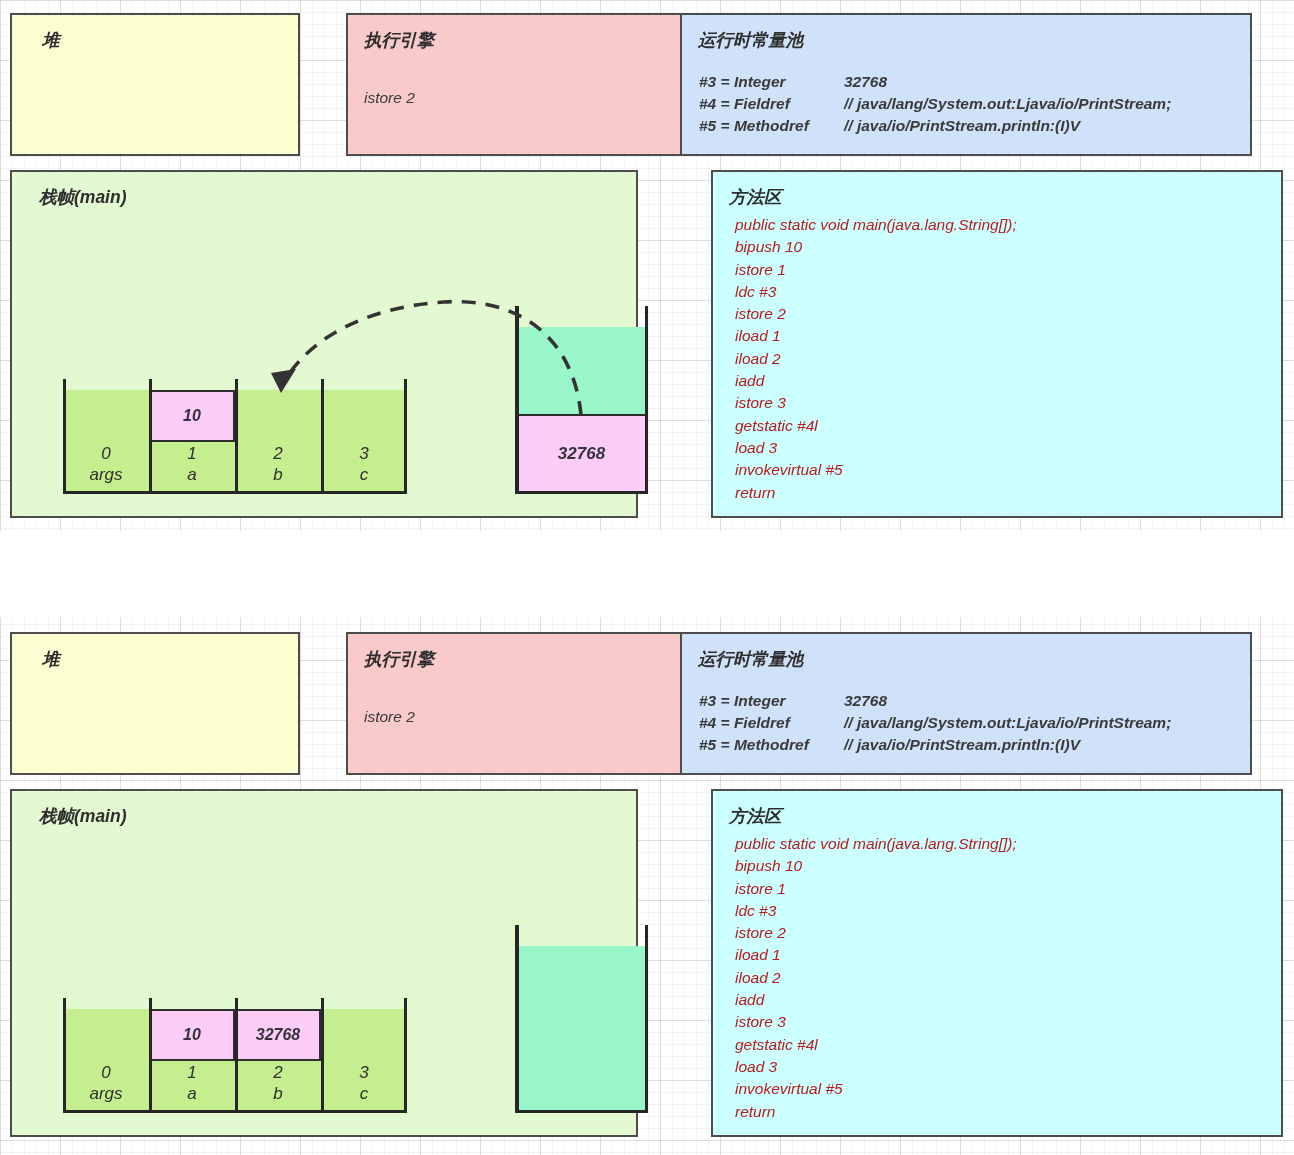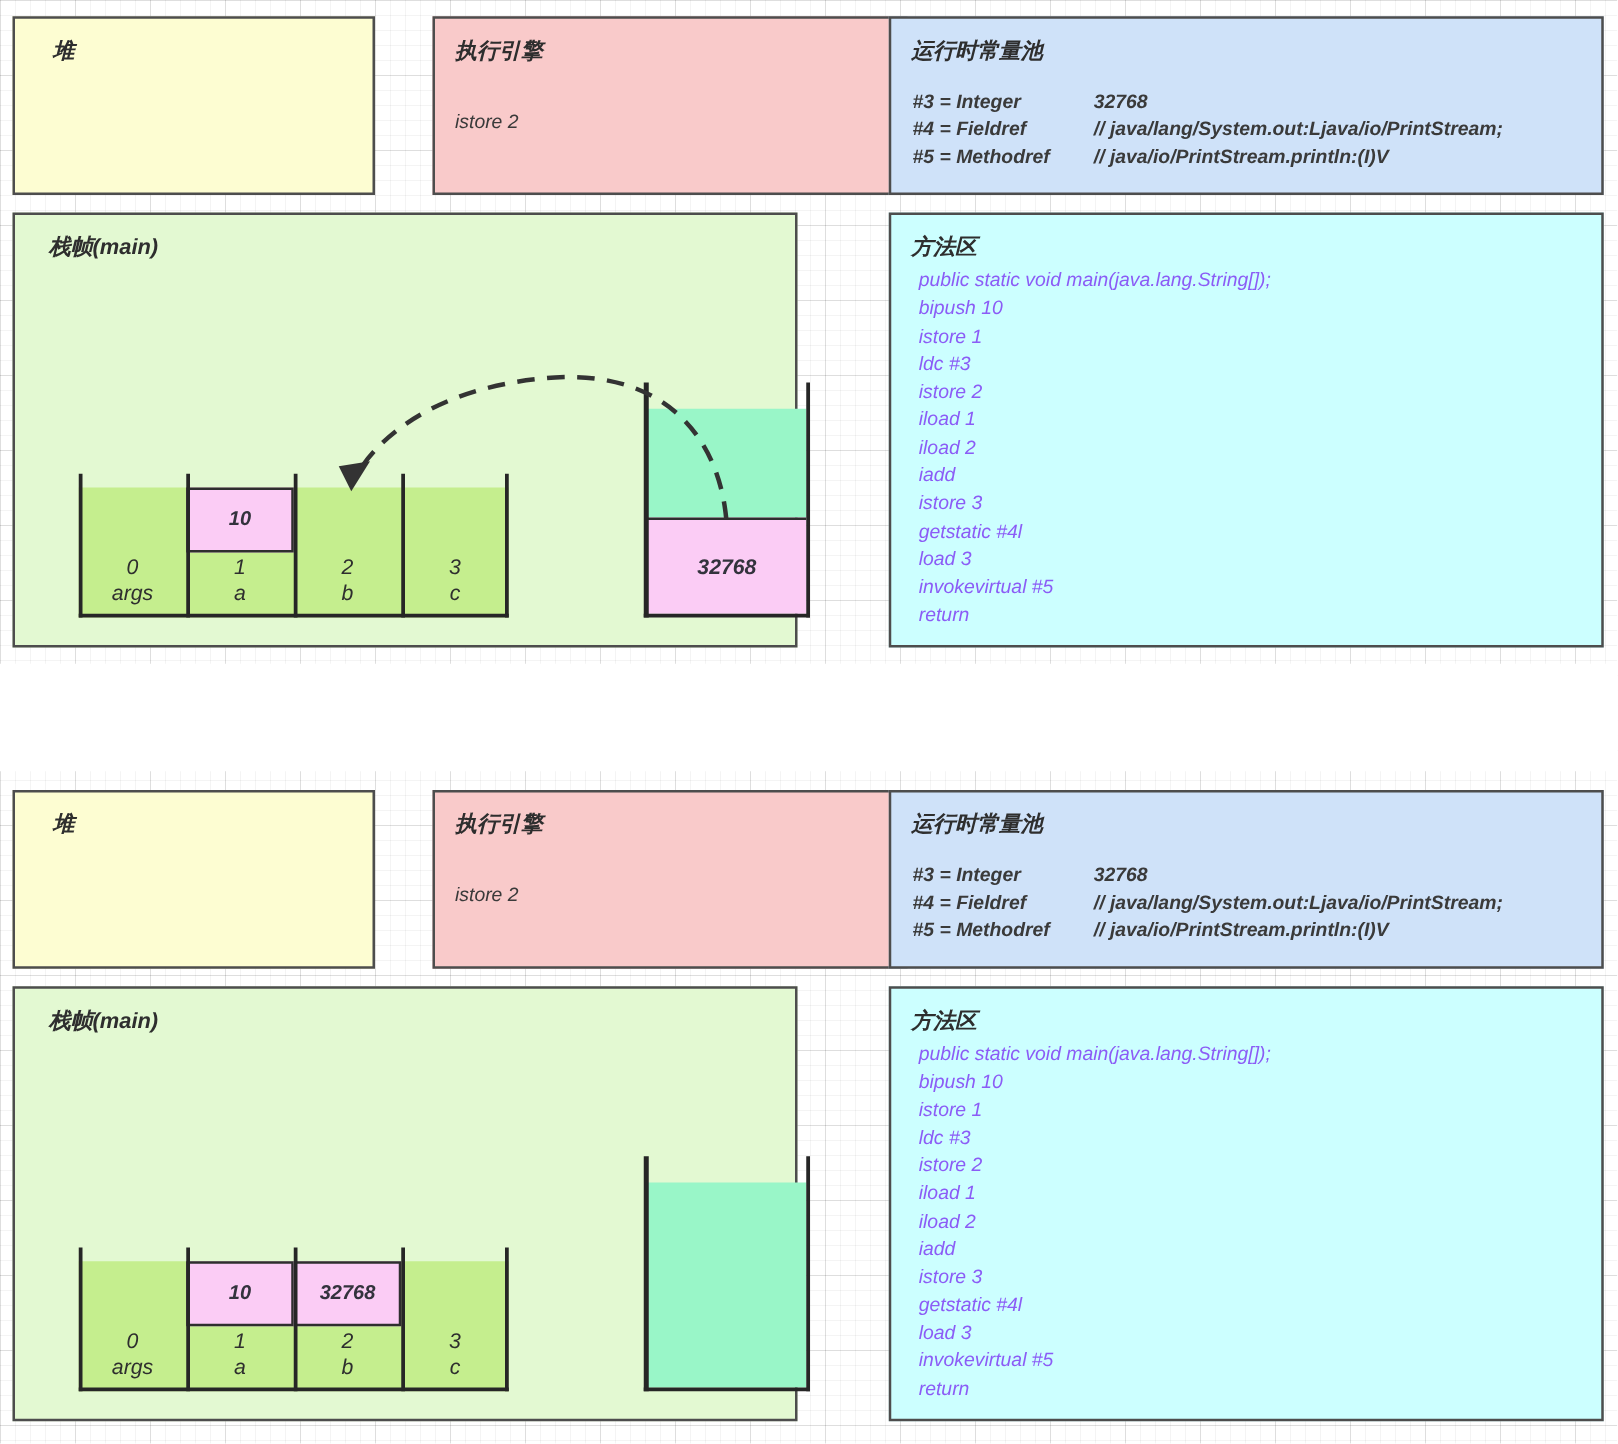--- a/index.html
+++ b/index.html
@@ -16,37 +16,37 @@
     background-size:60px 60px,60px 60px,12px 12px,12px 12px;}
   .white-band{position:absolute;left:0;top:531px;width:1294px;height:86px;background:#fff;}
 
   .group{position:absolute;left:0;width:1294px;height:540px;}
   .g1{top:0;}
   .g2{top:619px;}
 
   .box{position:absolute;box-sizing:border-box;border:2px solid #4d4d4d;}
   .heap{left:10px;top:13px;width:290px;height:143px;background:var(--heap,#fdfdd2);}
   .engine{left:318px;top:13px;width:380px;height:143px;background:var(--engine,#f9caca);margin-left:28px;}
-  .cpool{left:711px;top:13px;width:572px;height:143px;background:var(--cpool,#cfe2f9);}
+  .cpool{left:680px;top:13px;width:572px;height:143px;background:var(--cpool,#cfe2f9);}
   .frame{left:10px;top:170px;width:628px;height:348px;background:var(--frame,#e3f9d2);}
   .method{left:711px;top:170px;width:572px;height:348px;background:var(--method,#ccffff);}
 
   .box-title{position:absolute;top:13px;font-size:17.5px;font-weight:bold;font-style:italic;color:#2e2e2e;white-space:nowrap;}
   .heap .box-title{left:30px;}
   .engine .box-title,.cpool .box-title,.method .box-title{left:16px;}
   .frame .box-title{left:27px;}
 
   .instr{position:absolute;left:16px;top:74px;font-size:15.5px;font-style:italic;color:#3a3a3a;}
 
   .cpool-rows{position:absolute;left:17px;top:56px;right:8px;font-weight:bold;}
   .cpool-row{display:flex;line-height:22px;font-size:15.5px;font-style:italic;color:#3a3a3a;white-space:nowrap;}
   .cpool-name{width:145px;flex:0 0 145px;}
 
   .method-lines{position:absolute;left:22px;top:42px;right:8px;}
-  .method-line{line-height:22.3px;font-size:15.5px;font-style:italic;color:#8b5cf6;white-space:nowrap;}
+  .method-line{line-height:22.3px;font-size:15.5px;font-style:italic;color:#b91c1c;white-space:nowrap;}
 
   
   .lv-cup{position:absolute;left:51px;top:207px;width:344px;height:115px;}
   .lv-fill{position:absolute;left:0;right:0;top:11px;bottom:0;background:var(--slot,#c5ee8e);}
   .lv-wall{position:absolute;top:0;bottom:0;width:3px;background:#262626;}
   .lv-base{position:absolute;left:0;right:0;bottom:0;height:3px;background:#262626;}
   .lv-slot{position:absolute;top:0;bottom:3px;width:86px;}
   .lv-label{position:absolute;left:0;right:0;bottom:6px;text-align:center;font-style:italic;font-size:17px;line-height:21px;color:#2e2e2e;}
   .lv-cell{position:absolute;top:11px;height:52px;width:86px;box-sizing:border-box;background:var(--pinkcell,#fbccf5);border:2.5px solid #2e2e2e;display:flex;align-items:center;justify-content:center;font-size:16px;font-weight:bold;font-style:italic;color:#33333d;}
 

